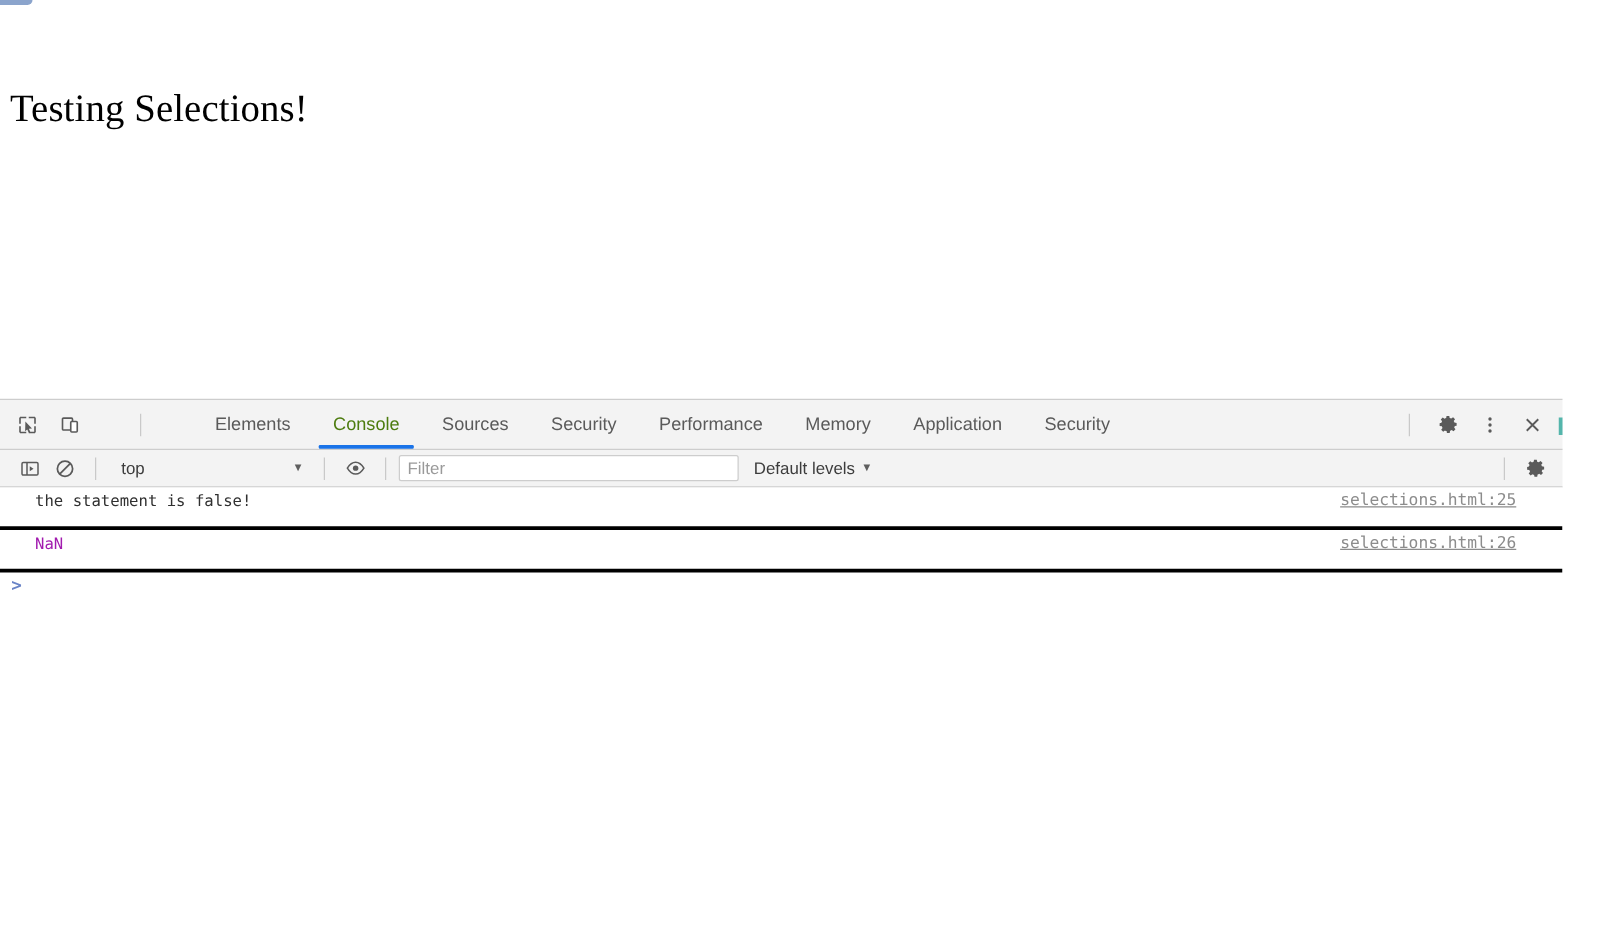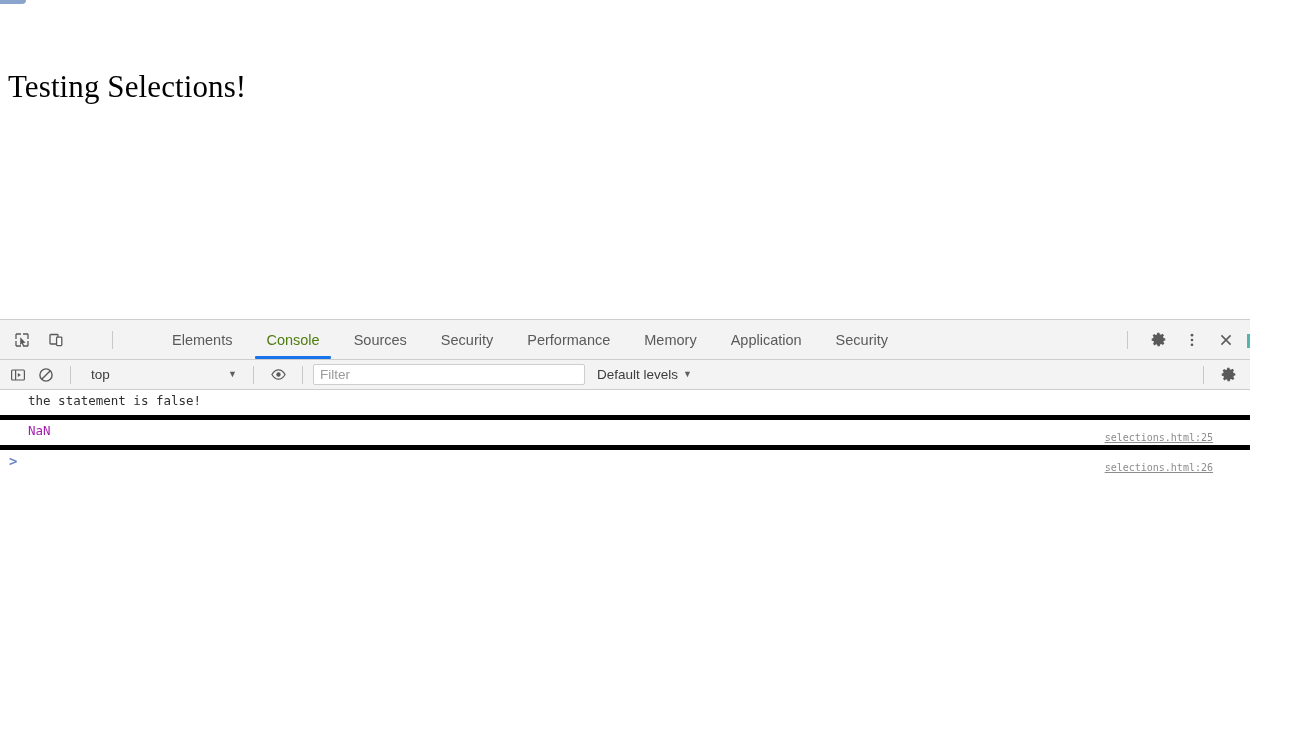--- a/index.html
+++ b/index.html
@@ -128,21 +128,21 @@
 
   
   .dt-consolebar {
     position: relative;
     height: 30px;
     background: #f3f3f3;
     border-bottom: 1px solid #cdcdcd;
     display: flex;
     align-items: center;
     box-sizing: border-box;
-    padding-left: 4px;
+    padding-left: 10px;
   }
   .ctx-select {
     display: flex;
     align-items: center;
     justify-content: space-between;
     width: 162px;
     height: 22px;
     padding: 0 6px 0 10px;
     font-size: 13.5px;
     color: #3c3c3c;
@@ -190,45 +190,44 @@
     position: relative;
     background: #ffffff;
     height: calc(100% - 71px);
     overflow: hidden;
   }
   .msg-row {
     position: relative;
     display: flex;
     align-items: center;
     min-height: 23px;
-    border-bottom: 5px solid #000000;
-    padding: 3px 0 6px 0;
+    border-bottom: 3px solid #000000;
+    padding: 3px 0 12px 0;
     box-sizing: border-box;
   }
   .msg-text {
     padding-left: 28px;
     font-family: "DejaVu Sans Mono", "Liberation Mono", monospace;
     font-size: 12.5px;
     line-height: 16px;
     color: #303030;
     white-space: pre;
   }
   .msg-text.num { color: #a21caf; padding-left: 28px; }
   .msg-src {
     position: absolute;
     right: 37px;
     top: 3px;
     font-family: "DejaVu Sans Mono", "Liberation Mono", monospace;
-    font-size: 10px;
+    font-size: 13px;
     line-height: 16px;
     color: #8c8c8c;
     text-decoration: underline;
     cursor: default;
     white-space: nowrap;
-    margin-top: 37px;
   }
   .prompt-row {
     display: flex;
     align-items: center;
     height: 22px;
     padding-left: 9px;
   }
   .prompt-caret {
     color: #6a84c7;
     font-family: "DejaVu Sans Mono", "Liberation Mono", monospace;

